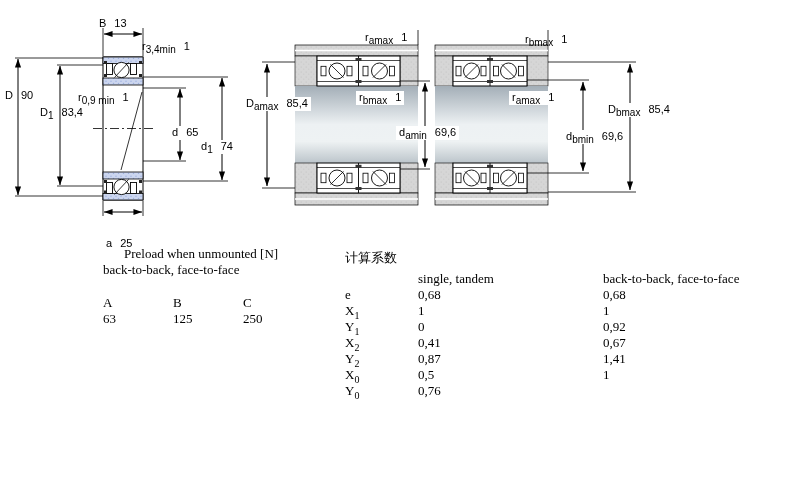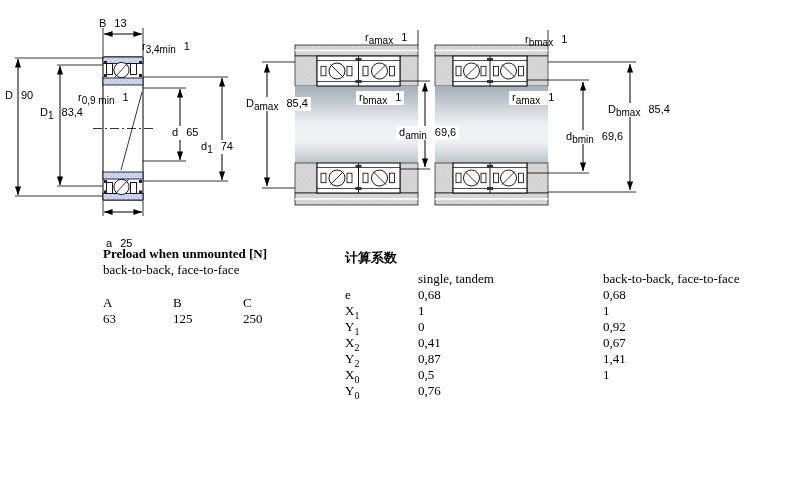--- a/index.html
+++ b/index.html
@@ -4,26 +4,26 @@
 <style>
   html,body{margin:0;padding:0;background:#fff;}
   .stage{position:relative;width:800px;height:500px;background:#fff;overflow:hidden;
          font-family:"Liberation Sans",sans-serif;color:#000;}
   svg{position:absolute;left:0;top:0;}
   .dim{position:absolute;font:11px "Liberation Sans",sans-serif;white-space:nowrap;line-height:12px;}
   .dim sub{font-size:10px;line-height:8px;}
   .dim .val{margin-left:8px;}
   .dim.bg{background:#fff;padding:0 3px;}
   .tbl{position:absolute;font-family:"Liberation Serif",serif;font-size:13px;line-height:16px;}
-  .pt-title{font-weight:bold;white-space:nowrap;}
+  .pt-title{font-weight:normal;white-space:nowrap;margin-left:21px;}
   .pt-sub{white-space:nowrap;}
   .prow{display:flex;height:16px;}
   .phead{margin-top:17px;}
   .pcell{width:70px;}
-  .ft-title{font-weight:bold;white-space:nowrap;margin-bottom:5px;}
+  .ft-title{font-weight:normal;white-space:nowrap;margin-bottom:5px;}
   .frow{display:flex;height:16px;white-space:nowrap;}
   .fl{width:73px;}
   .fl sub{font-size:10px;}
   .fc1{width:185px;}
   .fc2{flex:1;}
 </style>
 </head>
 <body>
 
 <div class="stage">

